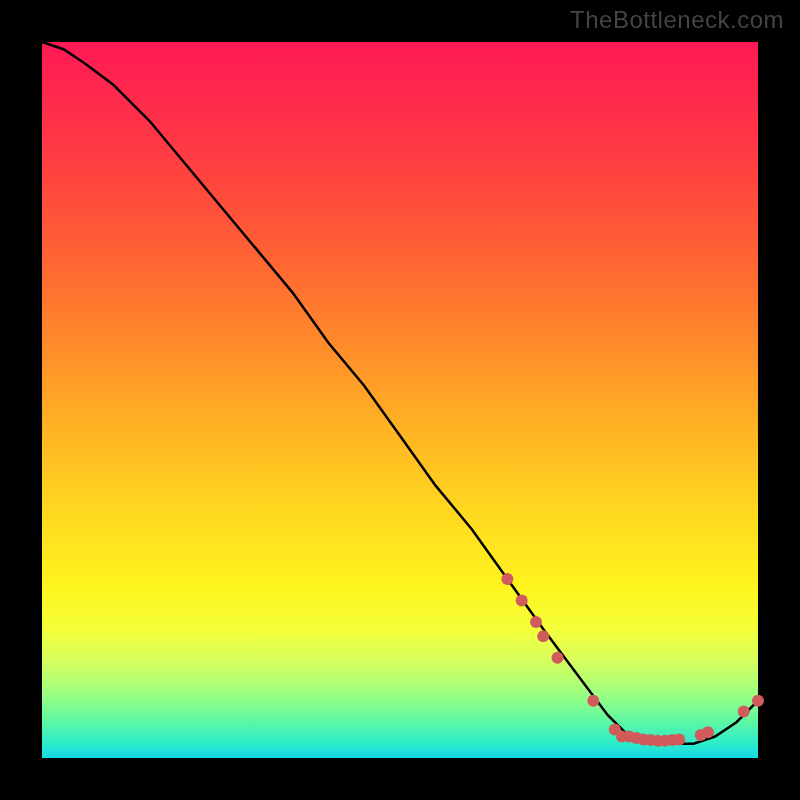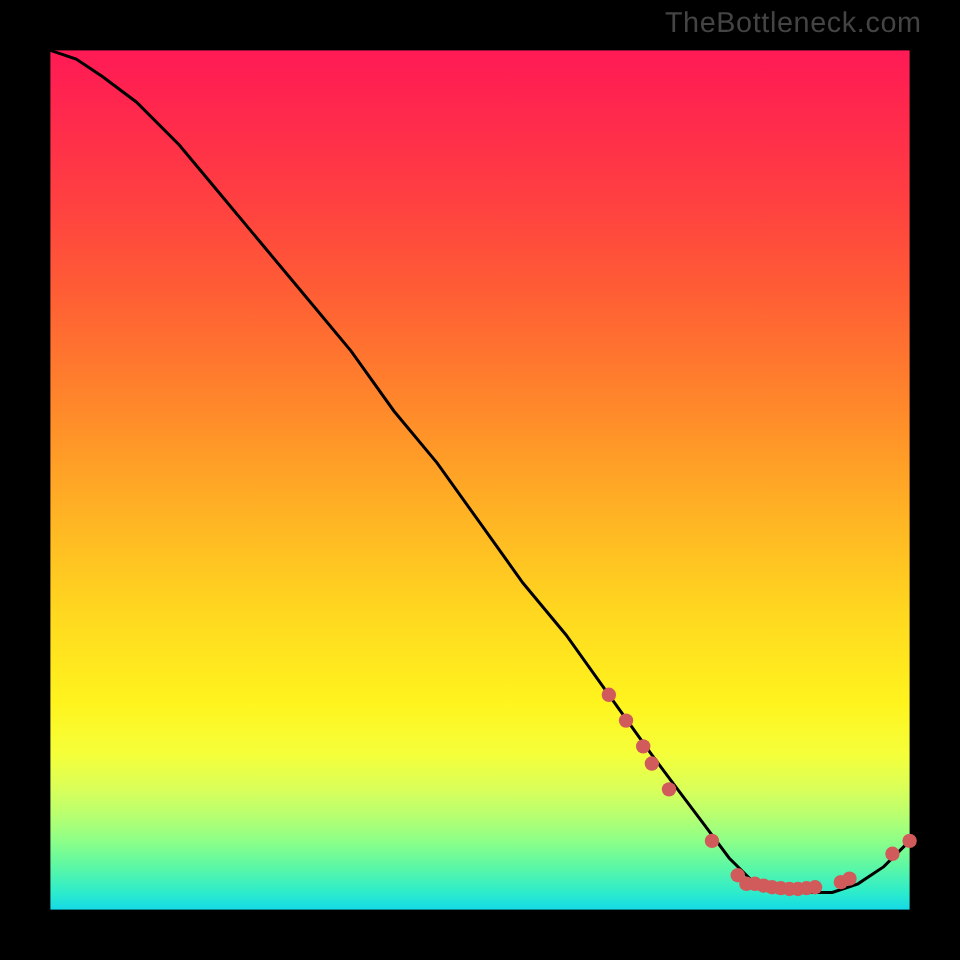--- a/index.html
+++ b/index.html
@@ -13,21 +13,21 @@
   }
   .frame {
     position: relative;
     width: 800px;
     height: 800px;
     background: #000;
   }
   .watermark {
     position: absolute;
     top: 6px;
-    right: 32px;
+    right: 16px;
     color: #444;
     font-size: 24px;
     letter-spacing: 0.5px;
     user-select: none;
   }
   .plot {
     position: absolute;
     left: 42px;
     top: 42px;
     width: 716px;

